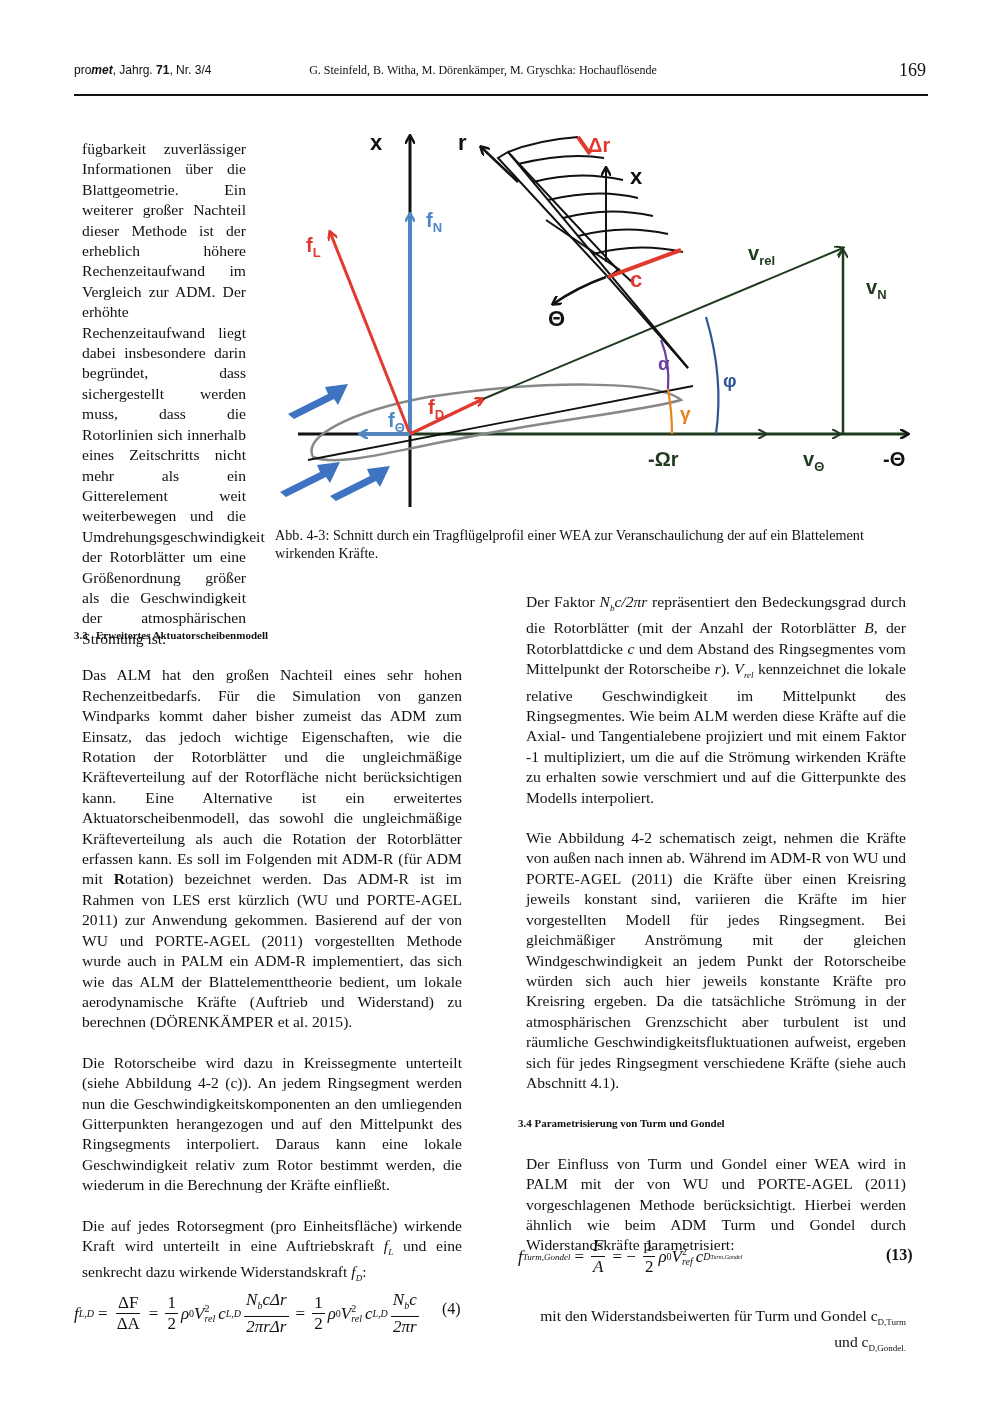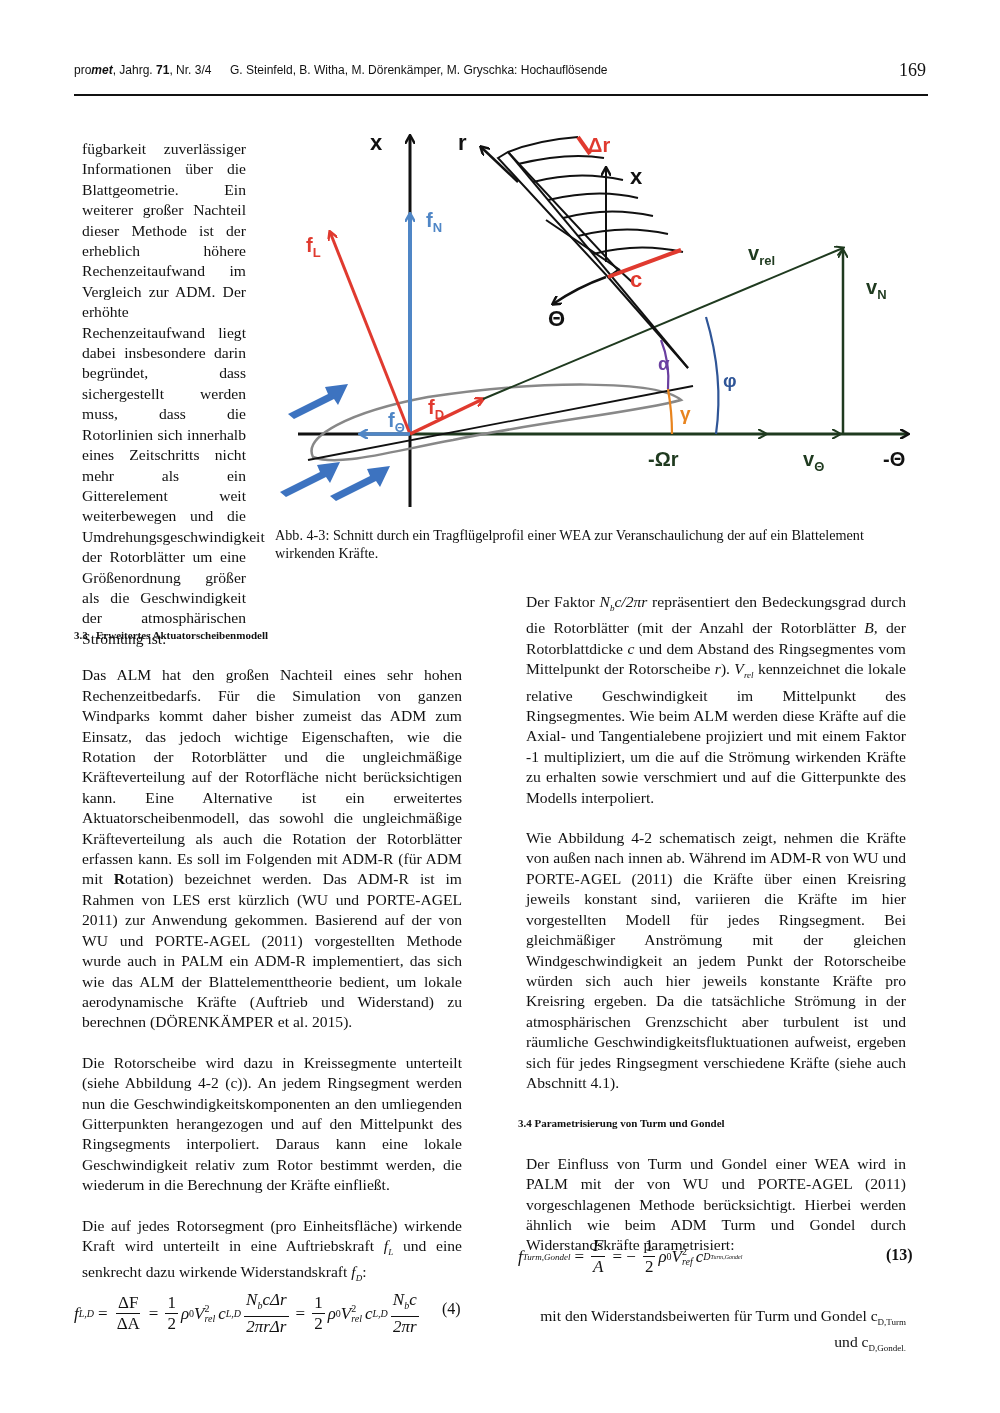--- a/index.html
+++ b/index.html
@@ -1,18 +1,18 @@
 <!DOCTYPE html>
 <html><head>
 <meta charset="utf-8">
 <style>
   html, body { margin:0; padding:0; background:#ffffff; }
   body { width:1000px; height:1413px; position:relative; overflow:hidden; color:#111; font-family:"Liberation Serif", serif; }
   .hdr-left { position:absolute; left:74px; top:63px; font-family:"Liberation Sans", sans-serif; font-size:12px; }
-  .hdr-center { position:absolute; left:230px; width:540px; top:63px; font-family:Liberation Sans, sans-serif; font-size:12px; line-height:14px; }
+  .hdr-center { position:absolute; left:213px; width:540px; top:63px; text-align:center; font-family:Liberation Serif, serif; font-size:12px; line-height:14px; }
   .hdr-page { position:absolute; right:74px; top:60px; font-size:18px; }
   .hdr-rule { position:absolute; left:74px; right:72px; top:94px; border-top:2px solid #111; }
   .col { position:absolute; font-size:15.6px; line-height:20.4px; text-align:justify; hyphens:manual; }
   .col p { margin:8px; }
   .narrow { left:74px; top:131px; width:180px; }
   .leftcol { left:74px; width:396px; }
   .rightcol { left:518px; width:396px; }
   h3 { margin:0; font-size:11px; font-weight:bold; }
   .figure { position:absolute; left:278px; top:122px; width:650px; height:400px; }
   .caption { position:absolute; left:275px; top:526px; width:640px; font-size:14.2px; line-height:18px; }

